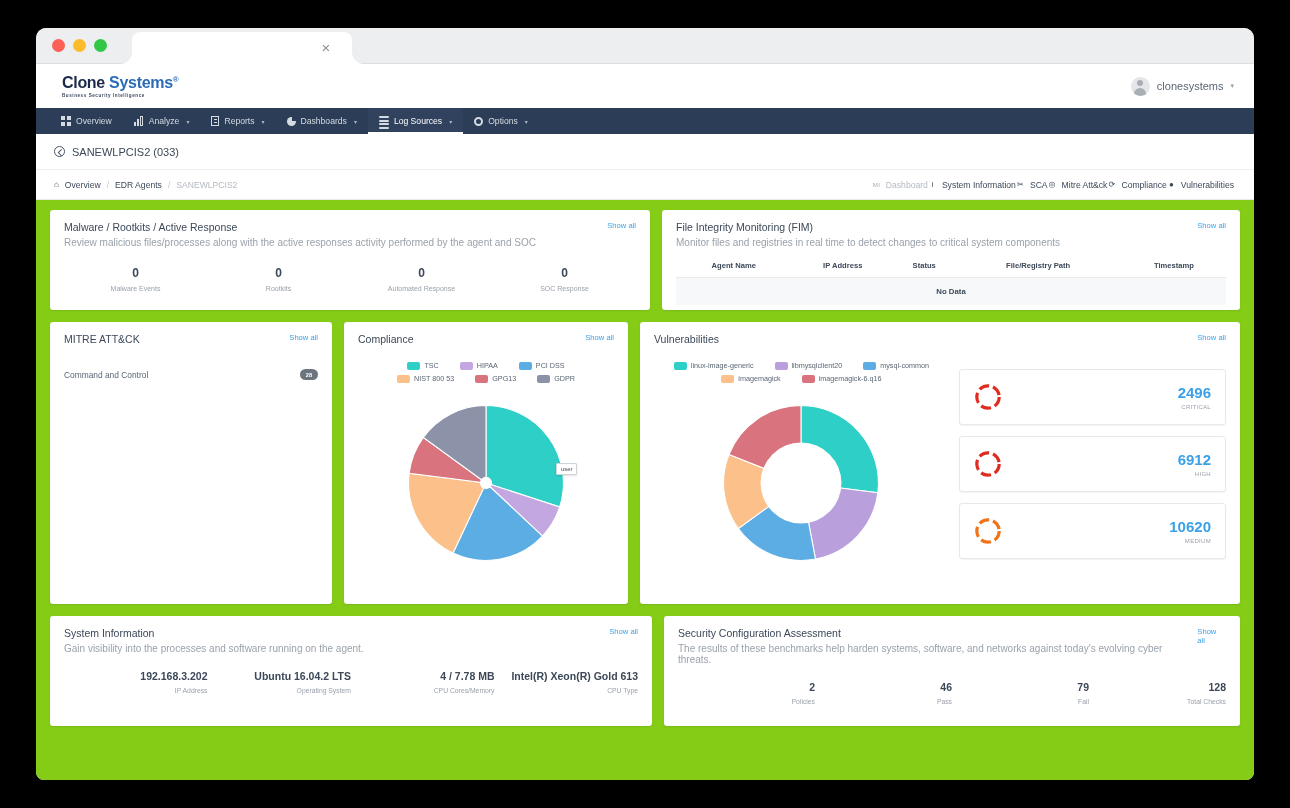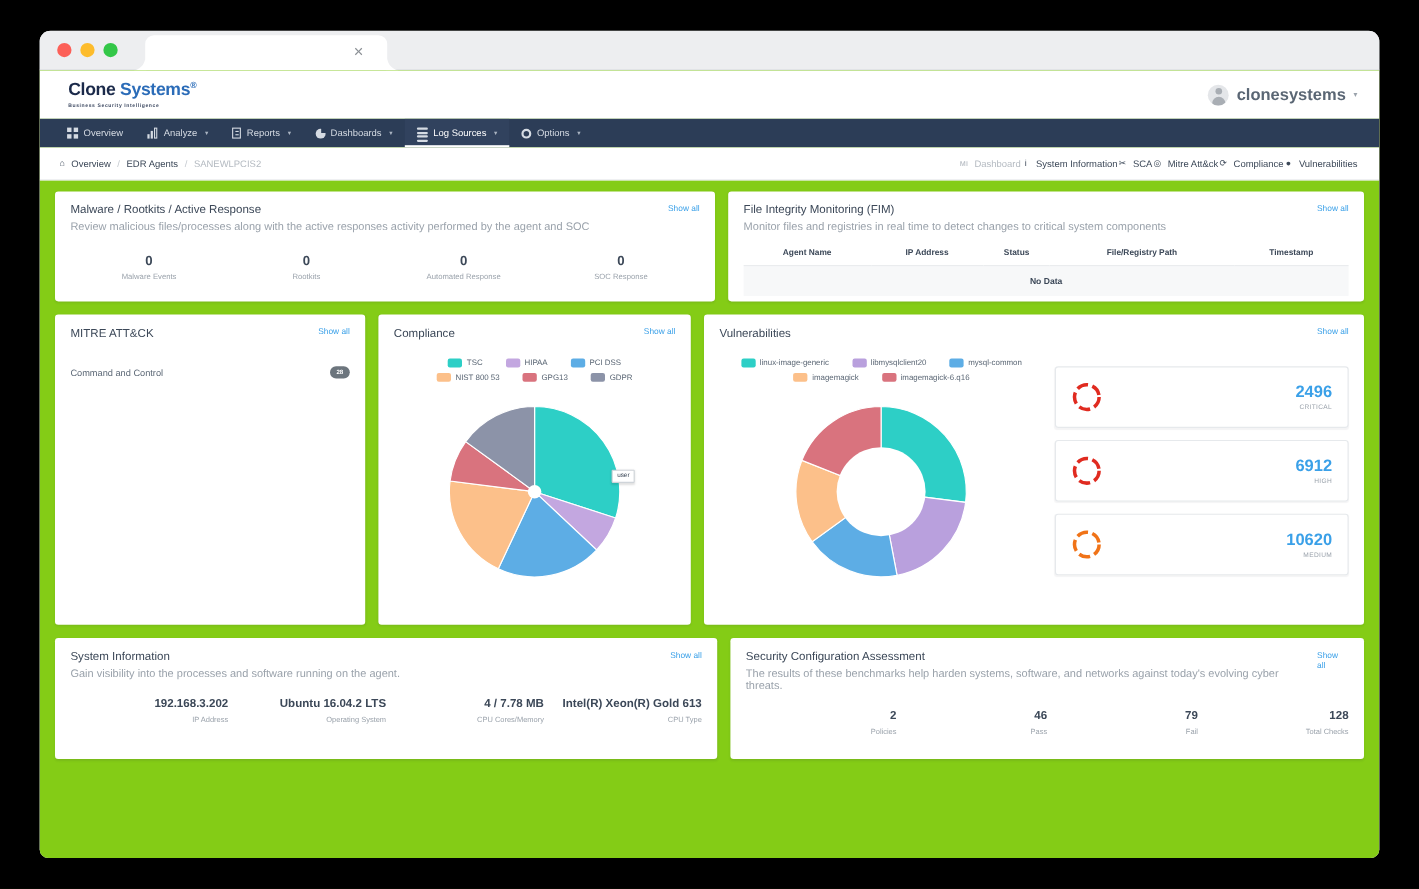--- a/index.html
+++ b/index.html
@@ -69,21 +69,21 @@
     position:relative; overflow:hidden;
   }
   .avatar:before{
     content:""; position:absolute; left:6.5px; top:3.5px;
     width:6px; height:6px; border-radius:50%; background:#a9aeb4;
   }
   .avatar:after{
     content:""; position:absolute; left:3.5px; top:11px;
     width:12px; height:9px; border-radius:6px 6px 0 0; background:#a9aeb4;
   }
-  .user-name { font-size:15px; color:#5a6674;font-weight:bold; }
+  .user-name { font-size:11px; color:#5a6674; }
   .caret { font-size:7px; color:#9aa2ab; }
 
   
   .navbar {
     height:26px; background:#2c3d57; display:flex; align-items:stretch;
     padding-left:14px;
   }
   .nav-item {
     display:flex; align-items:center; gap:5px; padding:0 11px;
     color:#d5dbe3; font-size:8.6px; cursor:pointer; position:relative;
@@ -304,20 +304,24 @@
         <span>Log Sources</span>
         <span class="nav-cap">▾</span>
       </div>
       <div class="nav-item">
         <span class="nav-ico ico-gear"></span>
         <span>Options</span>
         <span class="nav-cap">▾</span>
       </div>
     </div>
 
+    <div class="agent-head">
+      <span class="back-circle"></span>
+      <span class="agent-title">SANEWLPCIS2 (033)</span>
+    </div>
 
     <div class="crumbrow">
       <div class="crumbs">
         <span class="home-ico">⌂</span>
         <span class="crumb">Overview</span>
         <span class="crumb-sep">/</span>
         <span class="crumb">EDR Agents</span>
         <span class="crumb-sep">/</span>
         <span class="crumb muted">SANEWLPCIS2</span>
       </div>

